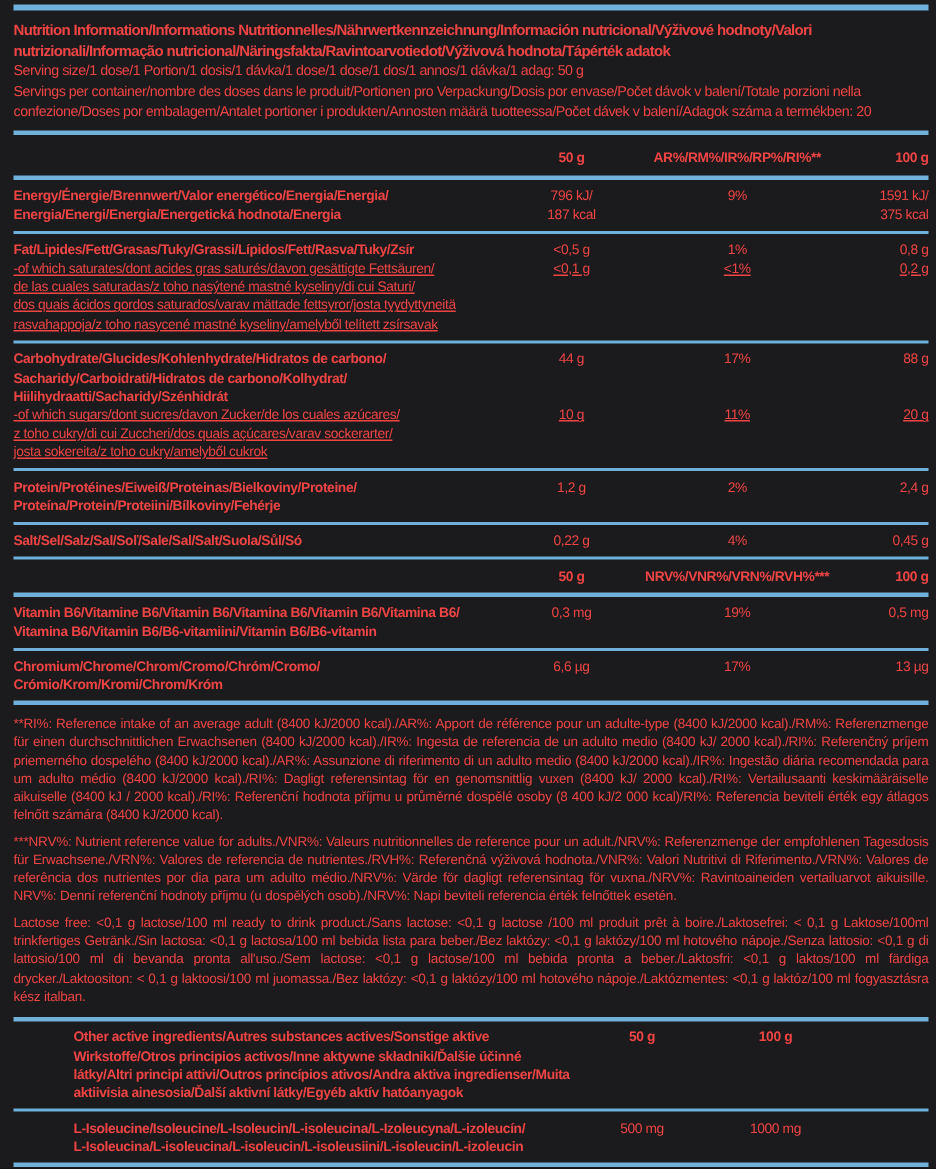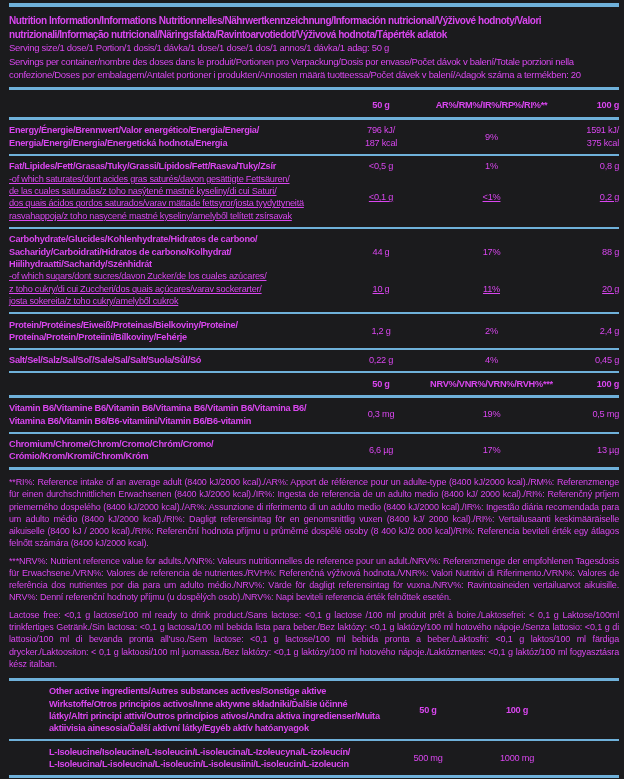--- a/index.html
+++ b/index.html
@@ -1,30 +1,30 @@
 <!DOCTYPE html>
 <html><head>
 <meta charset="utf-8">
 <style>
   html,body{margin:0;padding:0;background:#101012;}
   .page{
     position:relative;width:624px;height:779px;box-sizing:border-box;
-    background:#1b1b1d;color:#d946ef;
+    background:#1b1b1d;color:#ef4444;
     font-family:"Liberation Sans",sans-serif;
     padding:3px 5px 0 9px;overflow:hidden;
   }
   .bold{font-weight:bold;}
   .preline{white-space:pre-line;}
   .rule{background:#6fb1da;height:2px;}
   .rule.thick{height:3px;}
   .rule.top{height:4px;margin-bottom:7px;}
   .title{font-size:10px;letter-spacing:-0.45px;line-height:13.6px;font-weight:bold;}
   .intro{font-size:9.5px;letter-spacing:-0.3px;line-height:13.4px;margin-bottom:6px;}
   .tbl{font-size:9.2px;letter-spacing:-0.25px;line-height:12.4px;}
-  .trow{display:flex;align-items:center;padding:4.5px 0;}
+  .trow{display:flex;align-items:flex-start;padding:4.5px 0;}
   .trow.headrow{padding:9px 0 5px 0;}
   .trow.tight-top{padding-top:0;text-decoration:underline;}
   .trow.tight-bottom{padding-bottom:0;}
   .lbl{flex:0 0 333px;}
   .v50{flex:0 0 78px;text-align:center;}
   .pct{flex:1;text-align:center;}
   .v100{flex:0 0 56px;text-align:right;}
   .fn{font-size:9px;letter-spacing:-0.15px;line-height:12.1px;text-align:justify;margin:6px 0;}
   .fn.last{margin-bottom:8px;}
   .b-lbl{flex:0 0 337px;margin-left:40px;}

